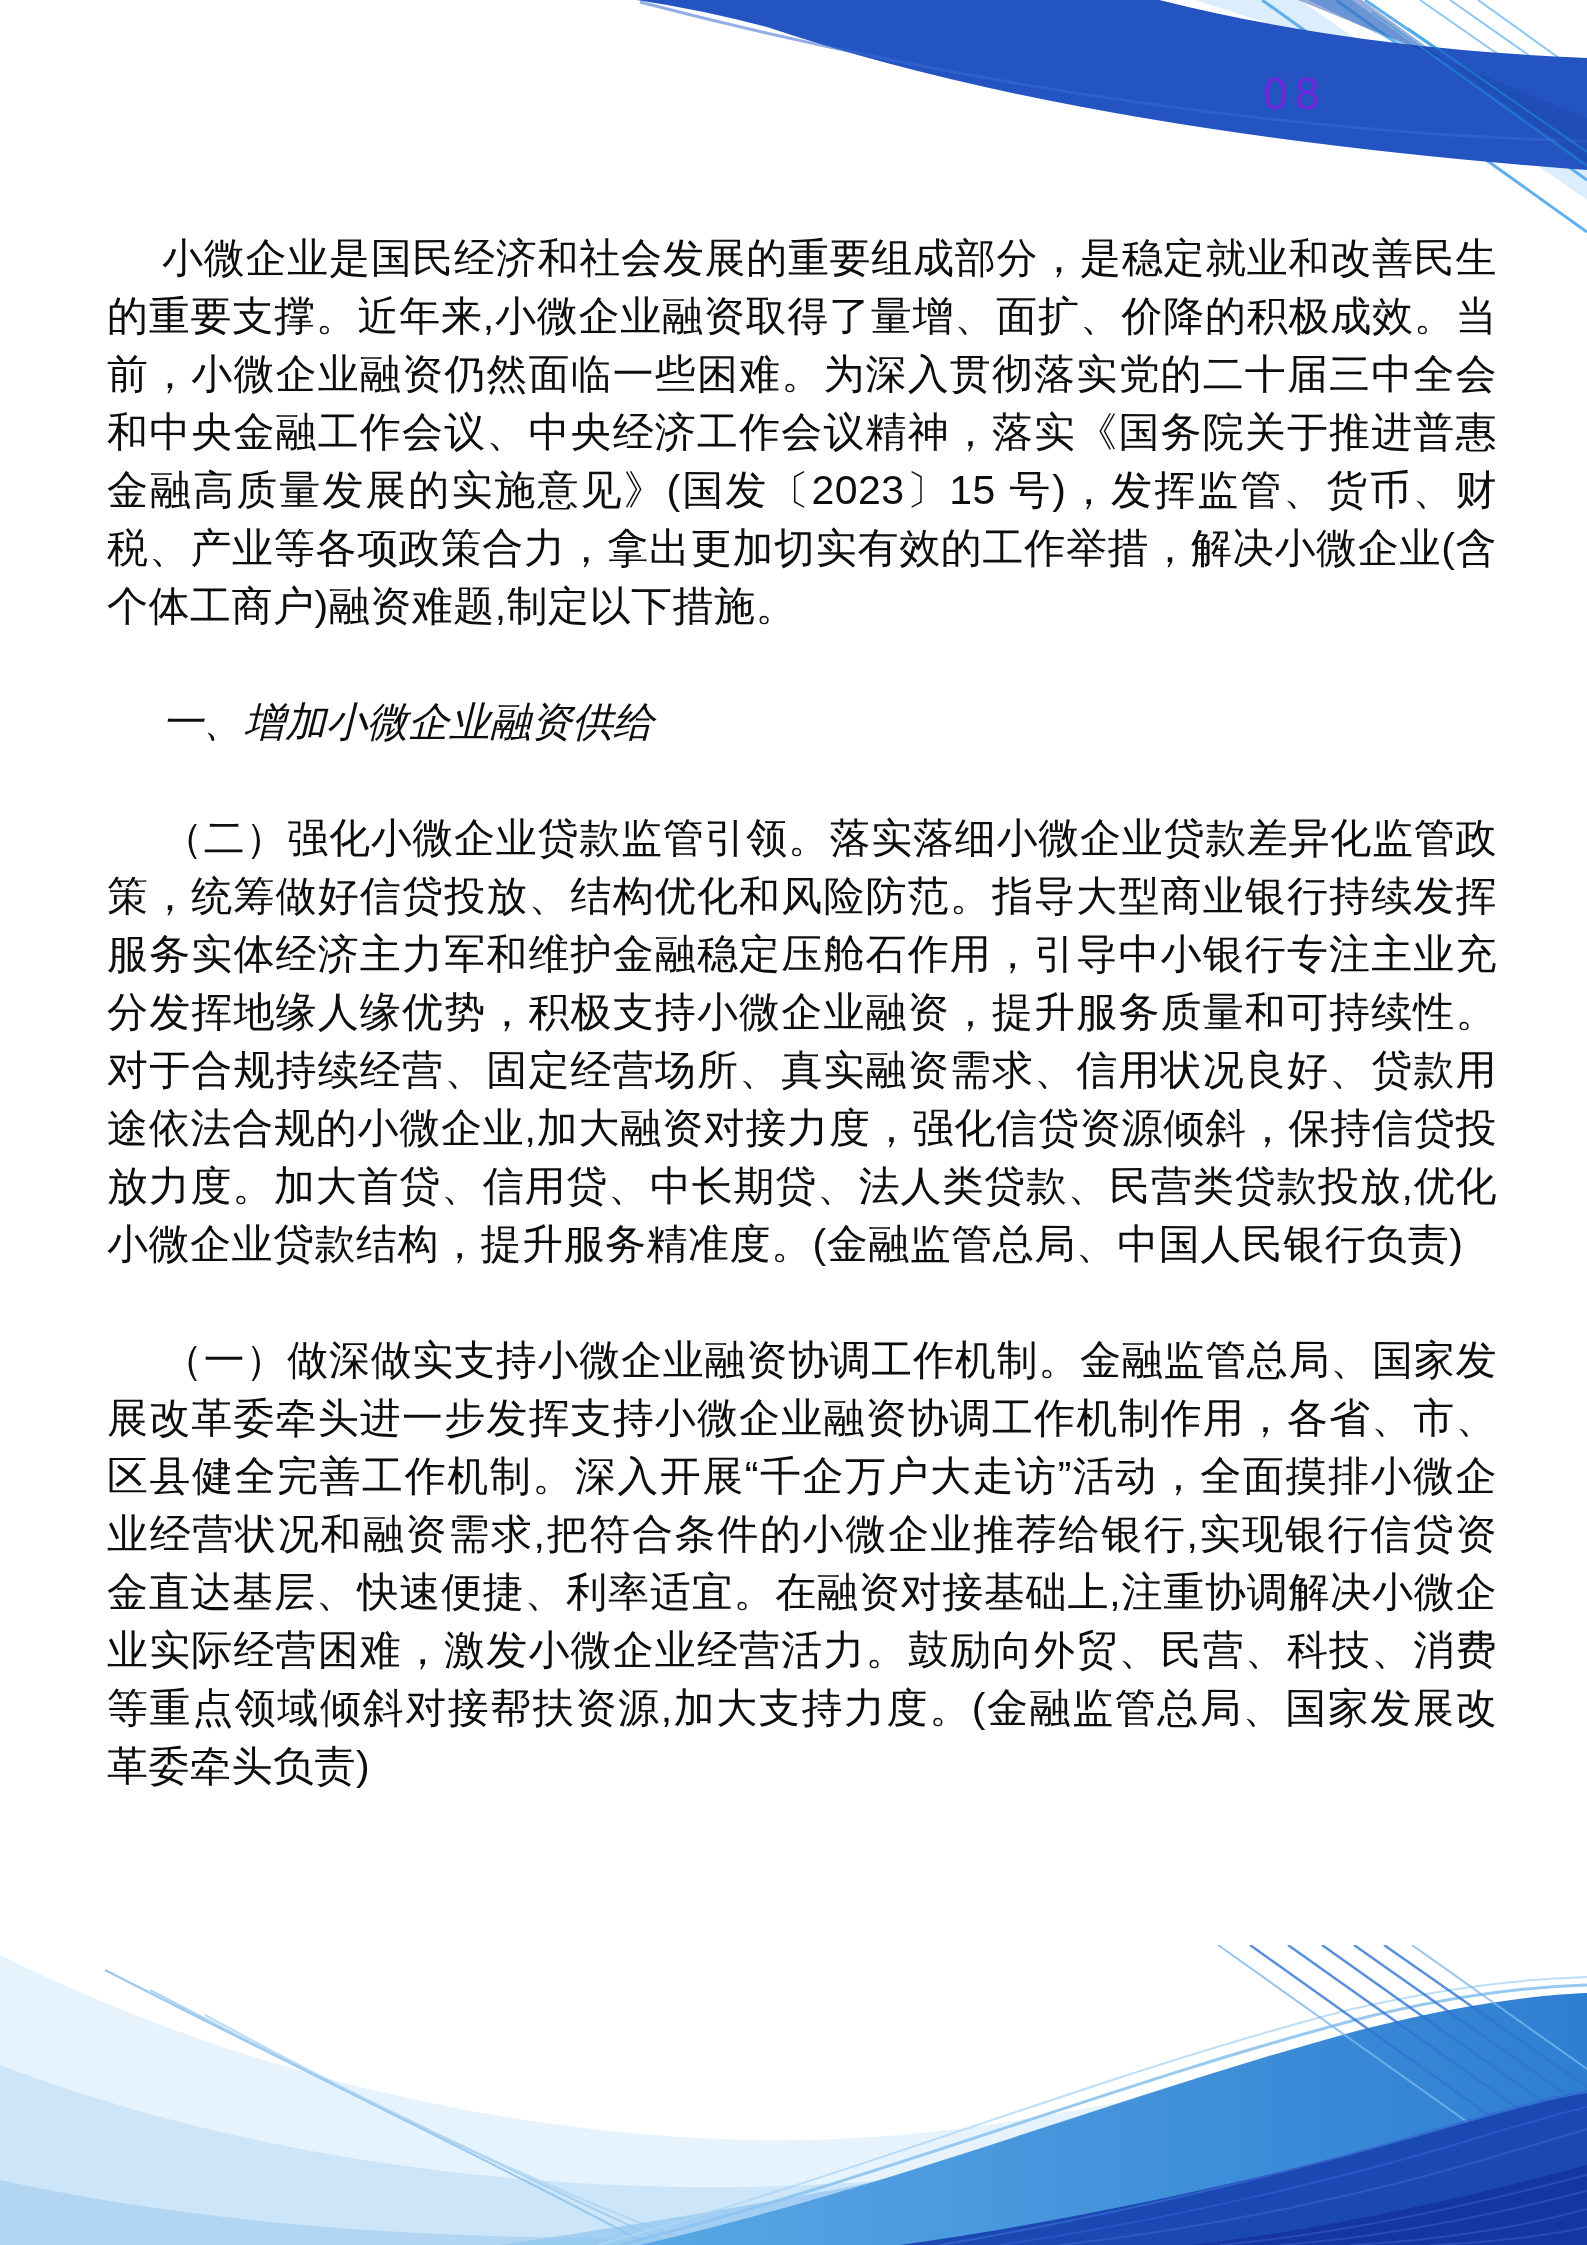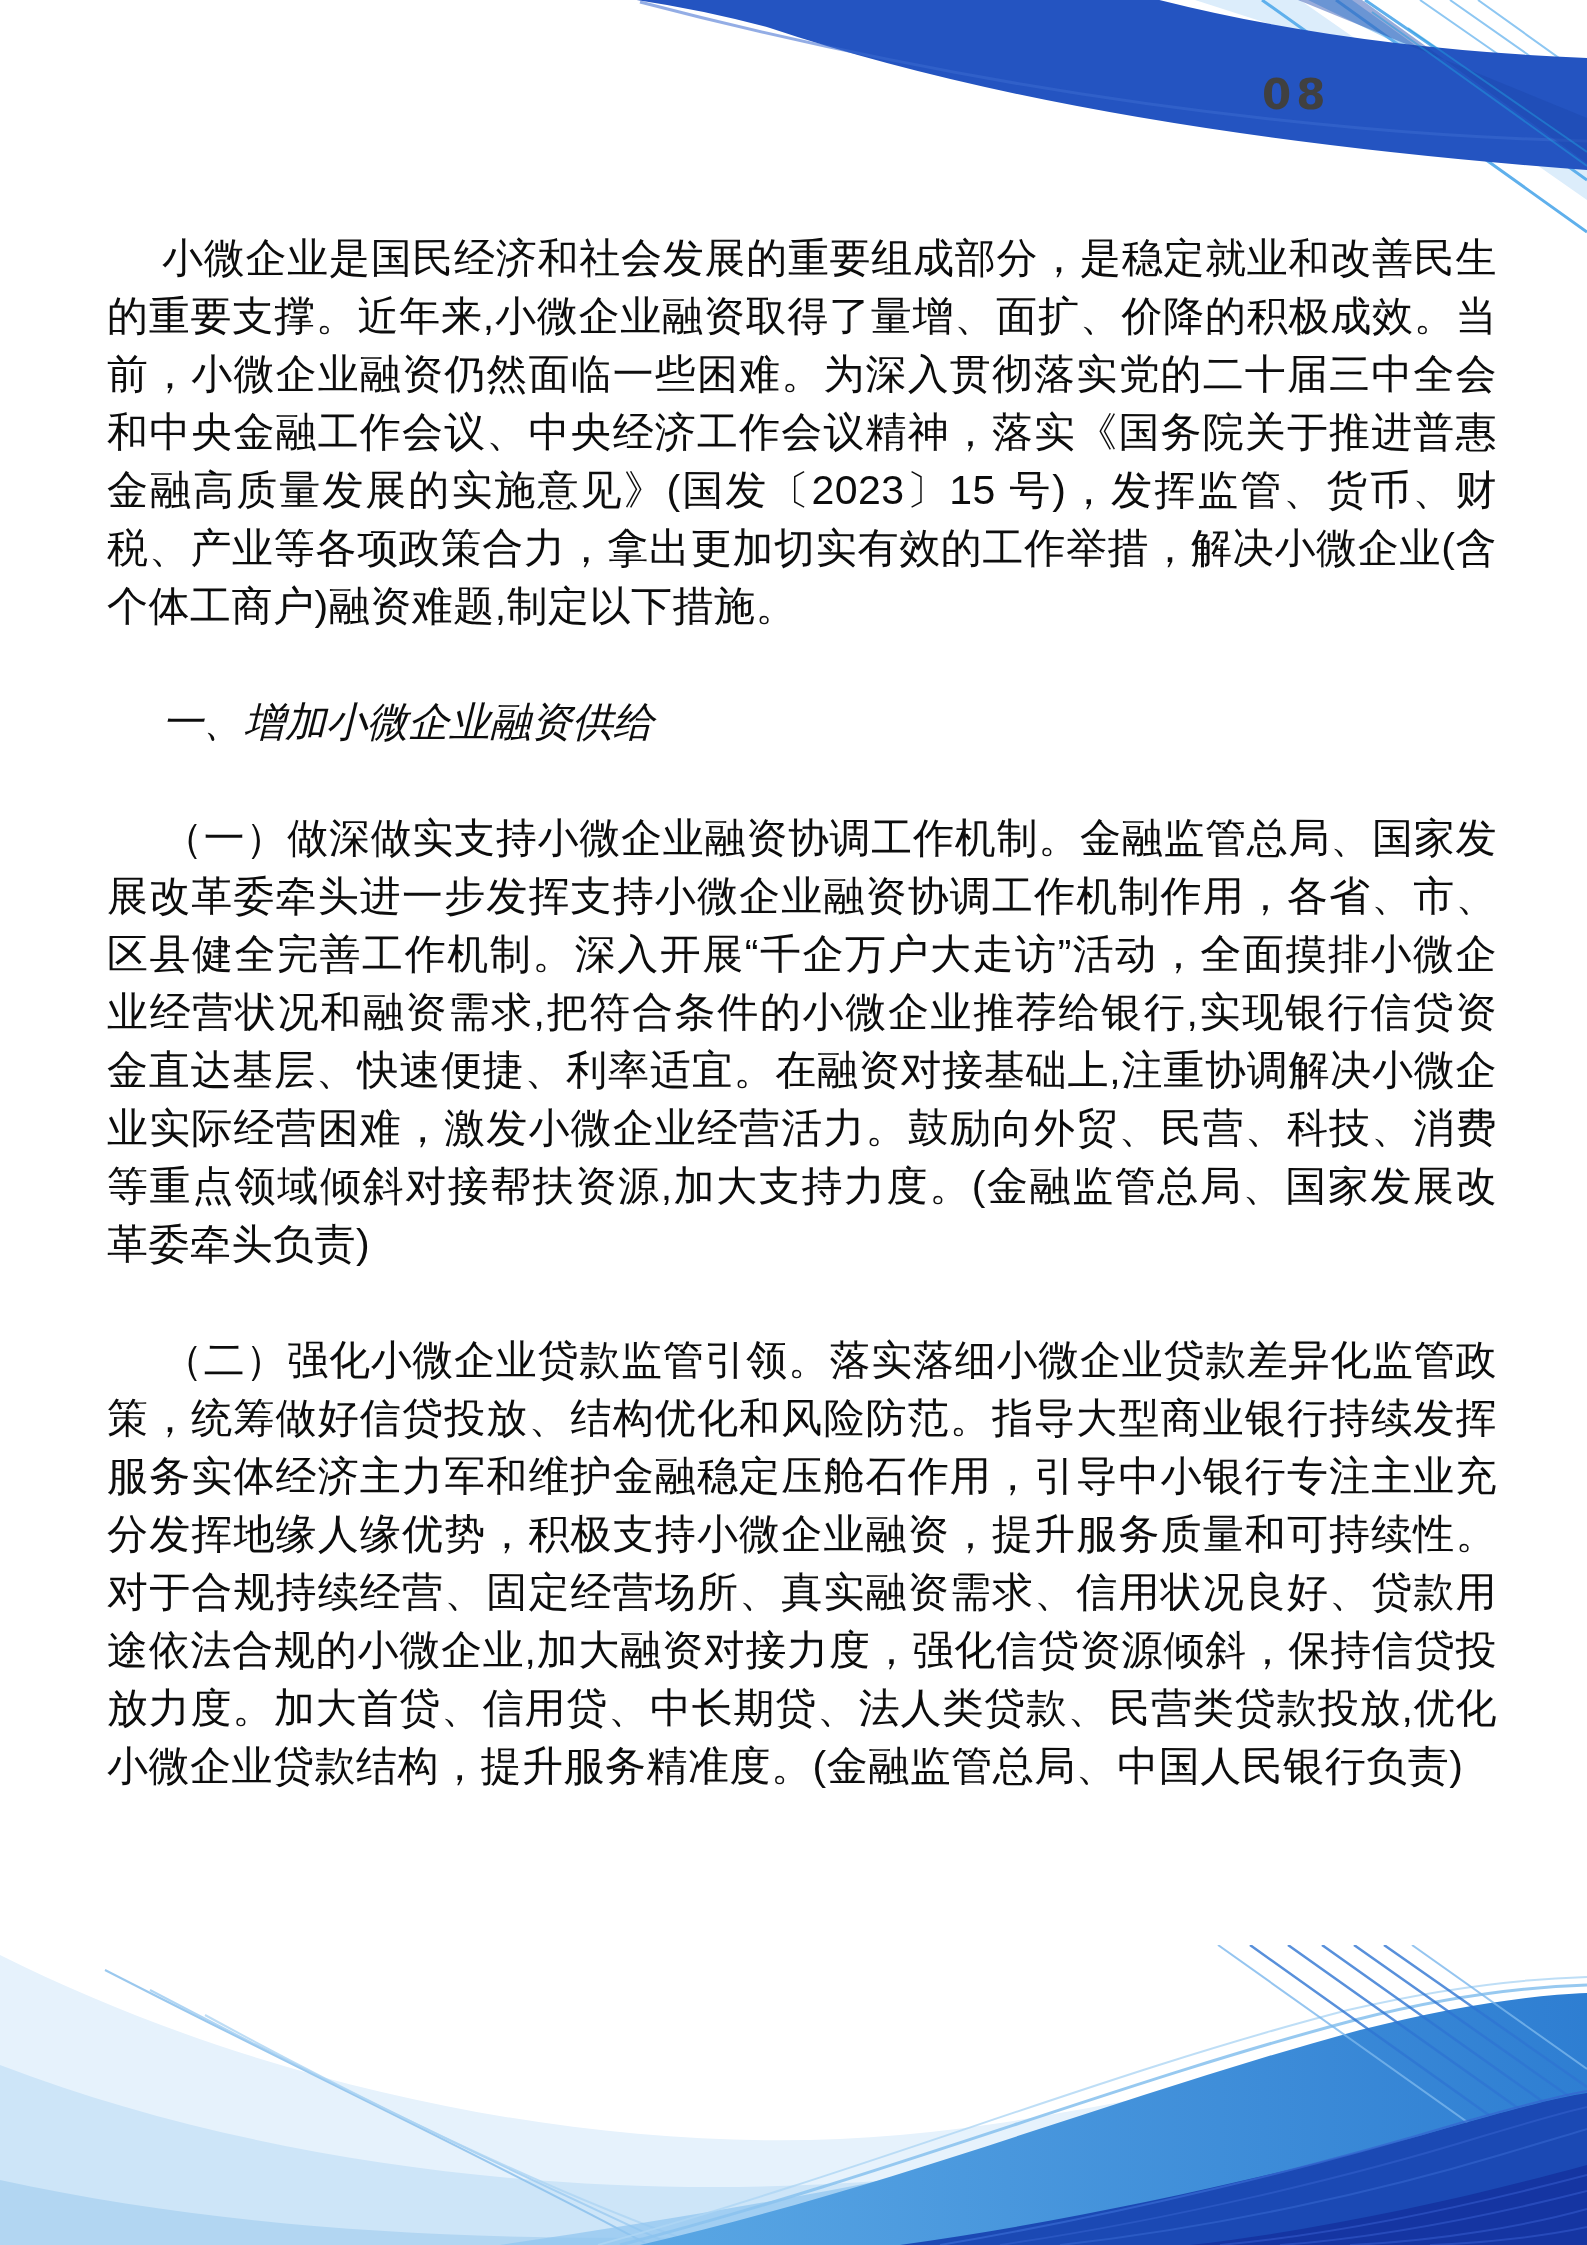--- a/index.html
+++ b/index.html
@@ -27,23 +27,23 @@
     bottom: 0;
     left: 0;
     z-index: 1;
     display: block;
   }
   .page-num {
     position: absolute;
     top: 70px;
     left: 1262px;
     z-index: 3;
-    color: #404040;
+    color: #6d28d9;
     font-size: 42px;
-    font-weight: 700;
+    font-weight: 400;
     letter-spacing: 5px;
     font-family: "DejaVu Sans", sans-serif;
   }
   .doc {
     position: absolute;
     top: 215px;
     left: 107px;
     width: 1390px;
     z-index: 2;
     font-size: 41px;
@@ -90,22 +90,22 @@
 
   <path d="M1298,0 L1362,0 L1587,163 L1587,118 Z" fill="#1d46ad" opacity="0.45"></path>
   <path d="M1372,12 L1587,166 M1408,28 L1587,152" stroke="#1f9ade" stroke-width="2" opacity="0.5" fill="none"></path>
 </svg>
 
 <div class="page-num">08</div>
 
 <main class="doc">
   <p class="para">小微企业是国民经济和社会发展的重要组成部分，是稳定就业和改善民生的重要支撑。近年来,小微企业融资取得了量增、面扩、价降的积极成效。当前，小微企业融资仍然面临一些困难。为深入贯彻落实党的二十届三中全会和中央金融工作会议、中央经济工作会议精神，落实《国务院关于推进普惠金融高质量发展的实施意见》(国发〔2023〕15 号)，发挥监管、货币、财税、产业等各项政策合力，拿出更加切实有效的工作举措，解决小微企业(含个体工商户)融资难题,制定以下措施。</p>
   <h2 class="heading">一、增加小微企业融资供给</h2>
+  <p class="para">（二）强化小微企业贷款监管引领。落实落细小微企业贷款差异化监管政策，统筹做好信贷投放、结构优化和风险防范。指导大型商业银行持续发挥服务实体经济主力军和维护金融稳定压舱石作用，引导中小银行专注主业充分发挥地缘人缘优势，积极支持小微企业融资，提升服务质量和可持续性。对于合规持续经营、固定经营场所、真实融资需求、信用状况良好、贷款用途依法合规的小微企业,加大融资对接力度，强化信贷资源倾斜，保持信贷投放力度。加大首贷、信用贷、中长期贷、法人类贷款、民营类贷款投放,优化小微企业贷款结构，提升服务精准度。(金融监管总局、中国人民银行负责)</p>
   <p class="para">（一）做深做实支持小微企业融资协调工作机制。金融监管总局、国家发展改革委牵头进一步发挥支持小微企业融资协调工作机制作用，各省、市、区县健全完善工作机制。深入开展“千企万户大走访”活动，全面摸排小微企业经营状况和融资需求,把符合条件的小微企业推荐给银行,实现银行信贷资金直达基层、快速便捷、利率适宜。在融资对接基础上,注重协调解决小微企业实际经营困难，激发小微企业经营活力。鼓励向外贸、民营、科技、消费等重点领域倾斜对接帮扶资源,加大支持力度。(金融监管总局、国家发展改革委牵头负责)</p>
-  <p class="para">（二）强化小微企业贷款监管引领。落实落细小微企业贷款差异化监管政策，统筹做好信贷投放、结构优化和风险防范。指导大型商业银行持续发挥服务实体经济主力军和维护金融稳定压舱石作用，引导中小银行专注主业充分发挥地缘人缘优势，积极支持小微企业融资，提升服务质量和可持续性。对于合规持续经营、固定经营场所、真实融资需求、信用状况良好、贷款用途依法合规的小微企业,加大融资对接力度，强化信贷资源倾斜，保持信贷投放力度。加大首贷、信用贷、中长期贷、法人类贷款、民营类贷款投放,优化小微企业贷款结构，提升服务精准度。(金融监管总局、中国人民银行负责)</p>
 </main>
 
 <svg class="deco-bottom" width="1587" height="300" viewBox="0 0 1587 300" aria-hidden="true">
   <defs>
     <linearGradient id="gmid" x1="0" y1="0" x2="1" y2="0">
       <stop offset="0" stop-color="#5aa7e4"></stop>
       <stop offset="1" stop-color="#2e7ed2"></stop>
     </linearGradient>
   </defs>
 

